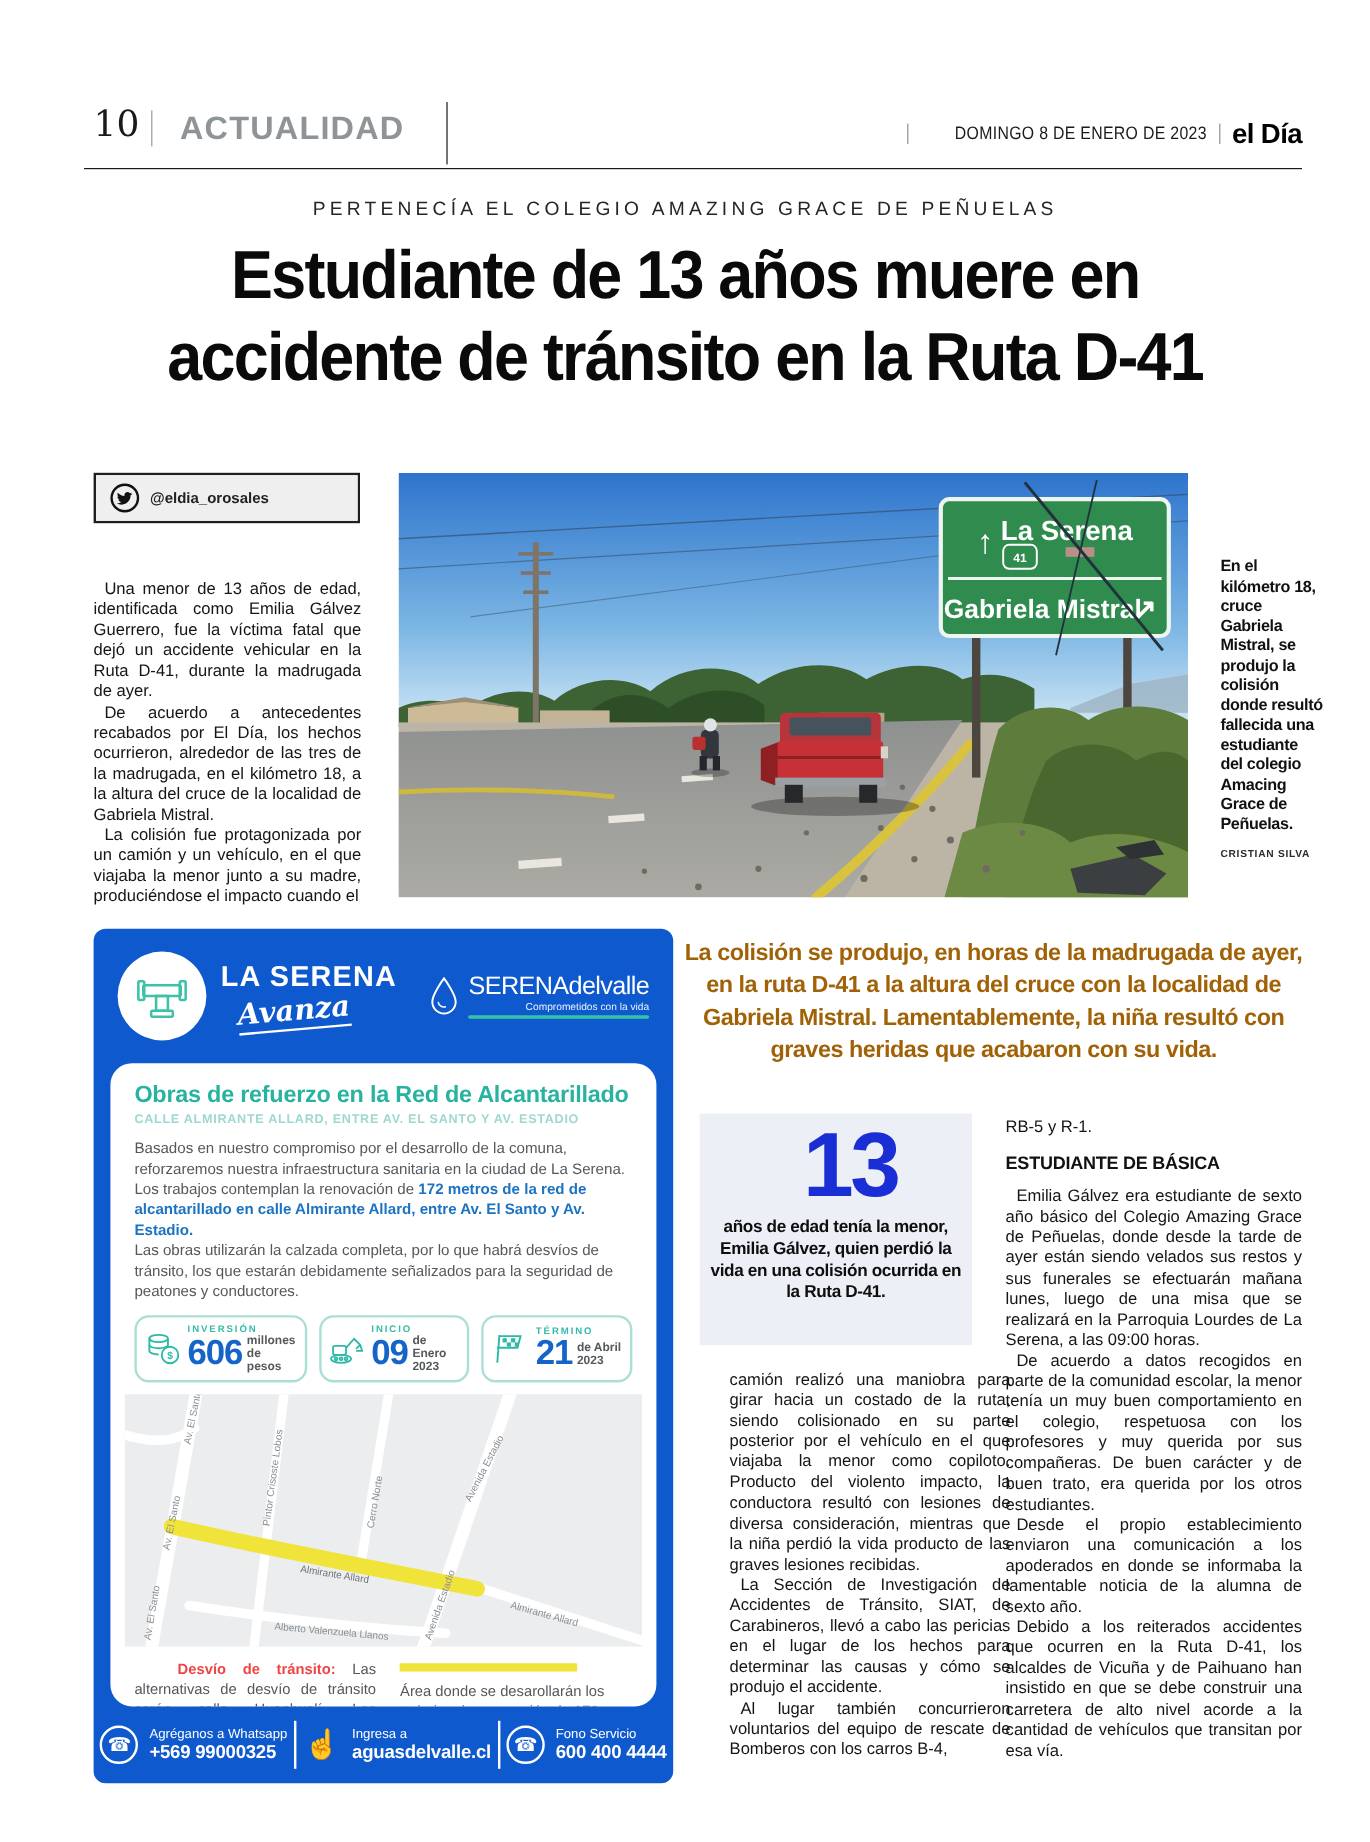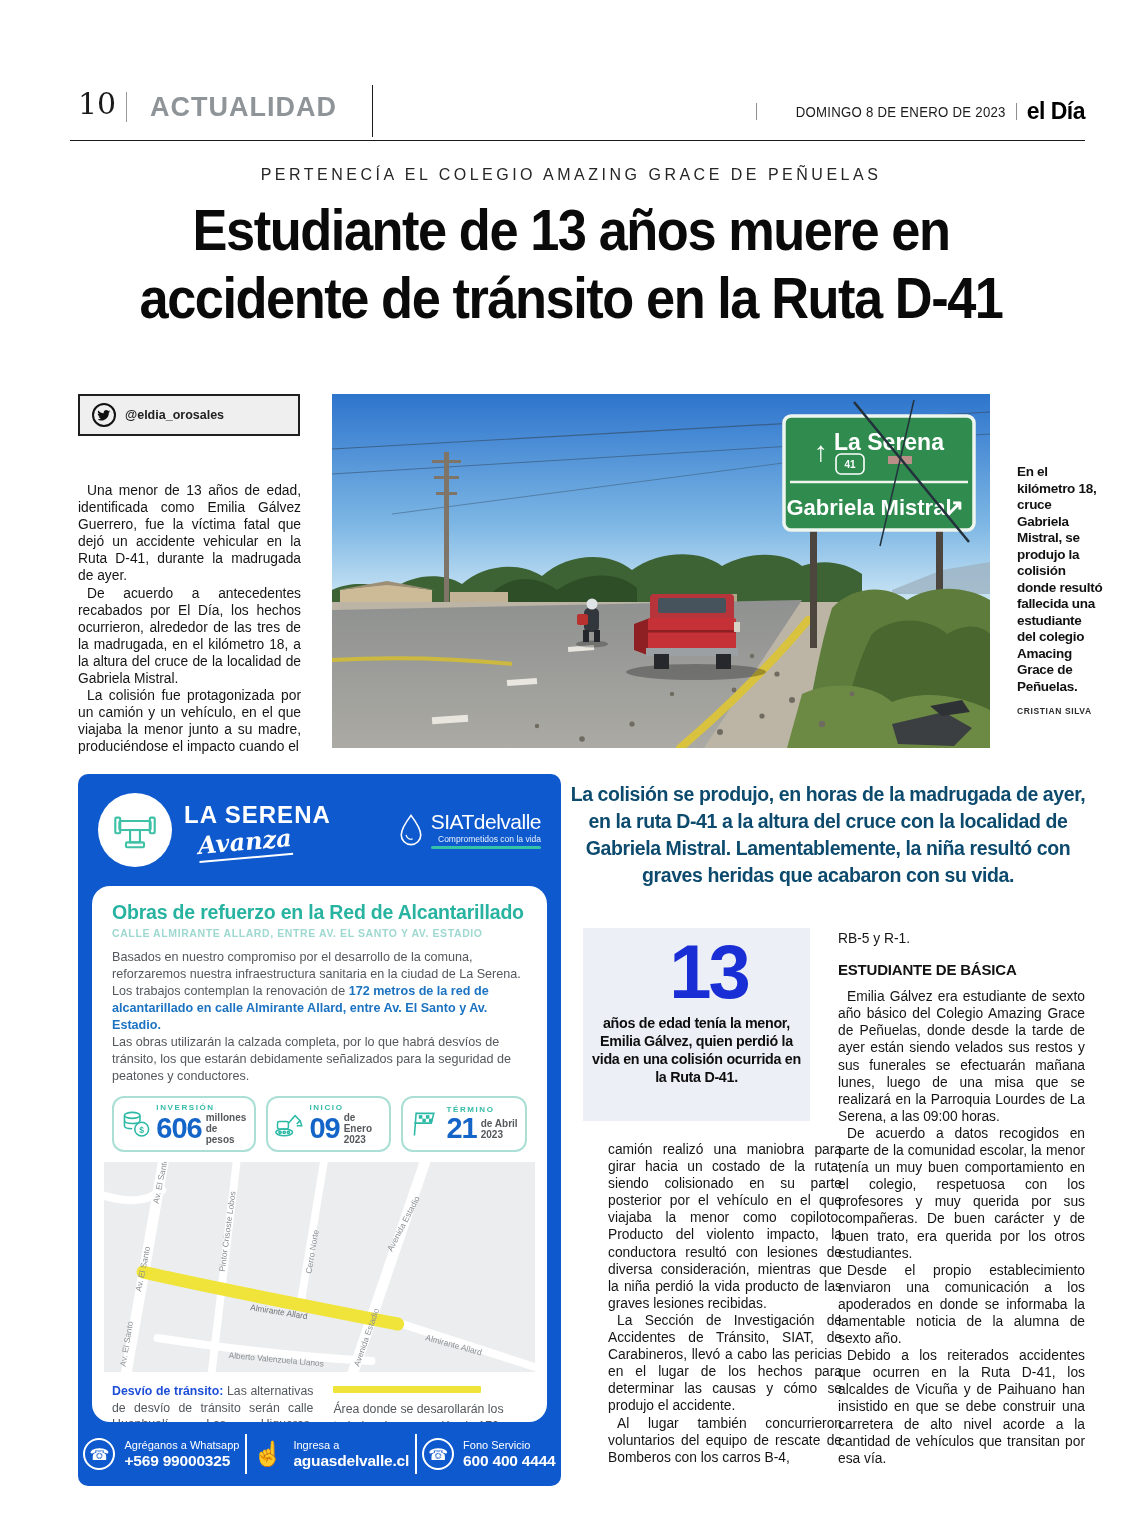--- a/index.html
+++ b/index.html
@@ -37,21 +37,21 @@
   #col2 { left:608px; top:1141px; width:234px; }
   #col3 { left:838px; top:930px; width:247px; }
   .subhead { font-weight:bold; font-size:15px; letter-spacing:-0.2px; margin:14px 0 10px; color:#111; text-align:left; }
 
   
   .photo { position:absolute; left:332px; top:394px; width:658px; height:354px; overflow:hidden; }
   .caption { position:absolute; left:1001px; top:464px; width:86px; font-weight:bold; font-size:13.5px; line-height:16.5px; letter-spacing:-0.3px; color:#111;margin-left:16px; }
   .credit { margin-top:8px; font-size:8.5px; letter-spacing:0.6px; font-weight:bold; color:#2b2b2b; }
 
   
-  .lead { position:absolute; left:568px; top:781px; width:520px; font-size:19.5px; font-weight:bold; line-height:27px; letter-spacing:-0.4px; text-align:center; color:#0c4a6e; }
+  .lead { position:absolute; left:568px; top:781px; width:520px; font-size:19.5px; font-weight:bold; line-height:27px; letter-spacing:-0.4px; text-align:center; color:#a16207; }
 
   
   .callout { position:absolute; left:583px; top:928px; width:227px; height:193px; background:#edeff6; text-align:center; padding-top:4px; }
   .callout-num { font-size:76px; font-weight:bold; letter-spacing:-3px; color:#1a2ed6; line-height:1.05;padding-left:24px; }
   .callout-txt { margin:2px auto 4px; width:94%; font-weight:bold; font-size:14.3px; line-height:18px; letter-spacing:-0.3px; color:#0e0e0e; }
 
   
   .ad { position:absolute; left:78px; top:774px; width:483px; height:712px; background:#0e59cd; border-radius:10px; }
   .ad-header { position:absolute; left:0; top:0; right:0; height:112px; display:flex; align-items:center; padding:0 20px; }
   .ad-logo-circle { width:74px; height:74px; background:#fff; border-radius:50%; display:flex; align-items:center; justify-content:center; flex:none; }
@@ -72,21 +72,21 @@
   .stat-box { flex:1; border:2px solid #abdfd6; border-radius:12px; padding:5px 7px; display:flex; align-items:center; gap:6px; }
   .stat-main { display:flex; flex-direction:column; }
   .stat-label { font-size:8px; font-weight:bold; letter-spacing:1.6px; color:#35bba8; }
   .stat-row { display:flex; align-items:center; gap:4px; }
   .stat-value { font-size:29px; font-weight:bold; color:#1565c9; letter-spacing:-1px; line-height:1; }
   .stat-unit { font-size:10px; font-weight:bold; color:#55595c; line-height:11px; }
   .ad-map { position:relative; height:210px; background:#ebedee; margin:0 -8px; }
   .ad-bottom { display:flex; gap:20px; margin-top:11px; font-size:12.3px; line-height:16.5px; color:#54585c; }
   .ad-bottom .colL { flex:1.04; text-align:justify; }
   .ad-bottom .colR { flex:1; }
-  .ad-bottom b { color:#1d4ed8; }
+  .ad-bottom b { color:#ef4444;margin-left:36px; }
   .swatch { width:148px; height:7px; background:#f0e43a; margin:3px 0 8px; border-radius:1px; }
   .ad-footer { position:absolute; left:0; right:0; bottom:0; height:64px; display:flex; align-items:center; justify-content:space-evenly; color:#fff; }
   .foot-item { display:flex; align-items:center; gap:9px; }
   .foot-icon { width:32px; height:32px; border:2.5px solid #fff; border-radius:50%; display:flex; align-items:center; justify-content:center; font-size:16px; flex:none; }
   .foot-icon.noring { border:none; font-size:24px; }
   .foot-label { font-size:11px; line-height:13px; }
   .foot-value { font-size:15.5px; font-weight:bold; line-height:17px; letter-spacing:-0.2px; }
   .foot-sep { width:2px; height:40px; background:#fff; }
 
   svg text { font-family:"Liberation Sans", sans-serif; }
@@ -279,21 +279,21 @@
       <div class="ad-brand">
         <div class="ad-brand-1">LA SERENA</div>
         <div class="ad-brand-2">Avanza</div>
       </div>
       <div class="ad-partner">
         <svg width="26" height="34" viewBox="0 0 32 40" fill="none" stroke="#ffffff" stroke-width="2">
           <path d="M16,2 C16,2 4,18 4,26 a12,12 0 0 0 24,0 C28,18 16,2 16,2 Z"></path>
           <path d="M10,26 a6,6 0 0 0 8,5" stroke-width="1.5"></path>
         </svg>
         <div>
-          <div class="ad-partner-name"><span>SIAT</span><b>delvalle</b></div>
+          <div class="ad-partner-name"><span>SERENA</span><b>delvalle</b></div>
           <div class="ad-partner-tag">Comprometidos con la vida</div>
           <div class="ad-partner-swoosh"></div>
         </div>
       </div>
     </div>
 
     <div class="ad-card">
       <div class="ad-title">Obras de refuerzo en la Red de Alcantarillado</div>
       <div class="ad-subtitle">CALLE ALMIRANTE ALLARD, ENTRE AV. EL SANTO Y AV. ESTADIO</div>
       <div class="ad-body">

